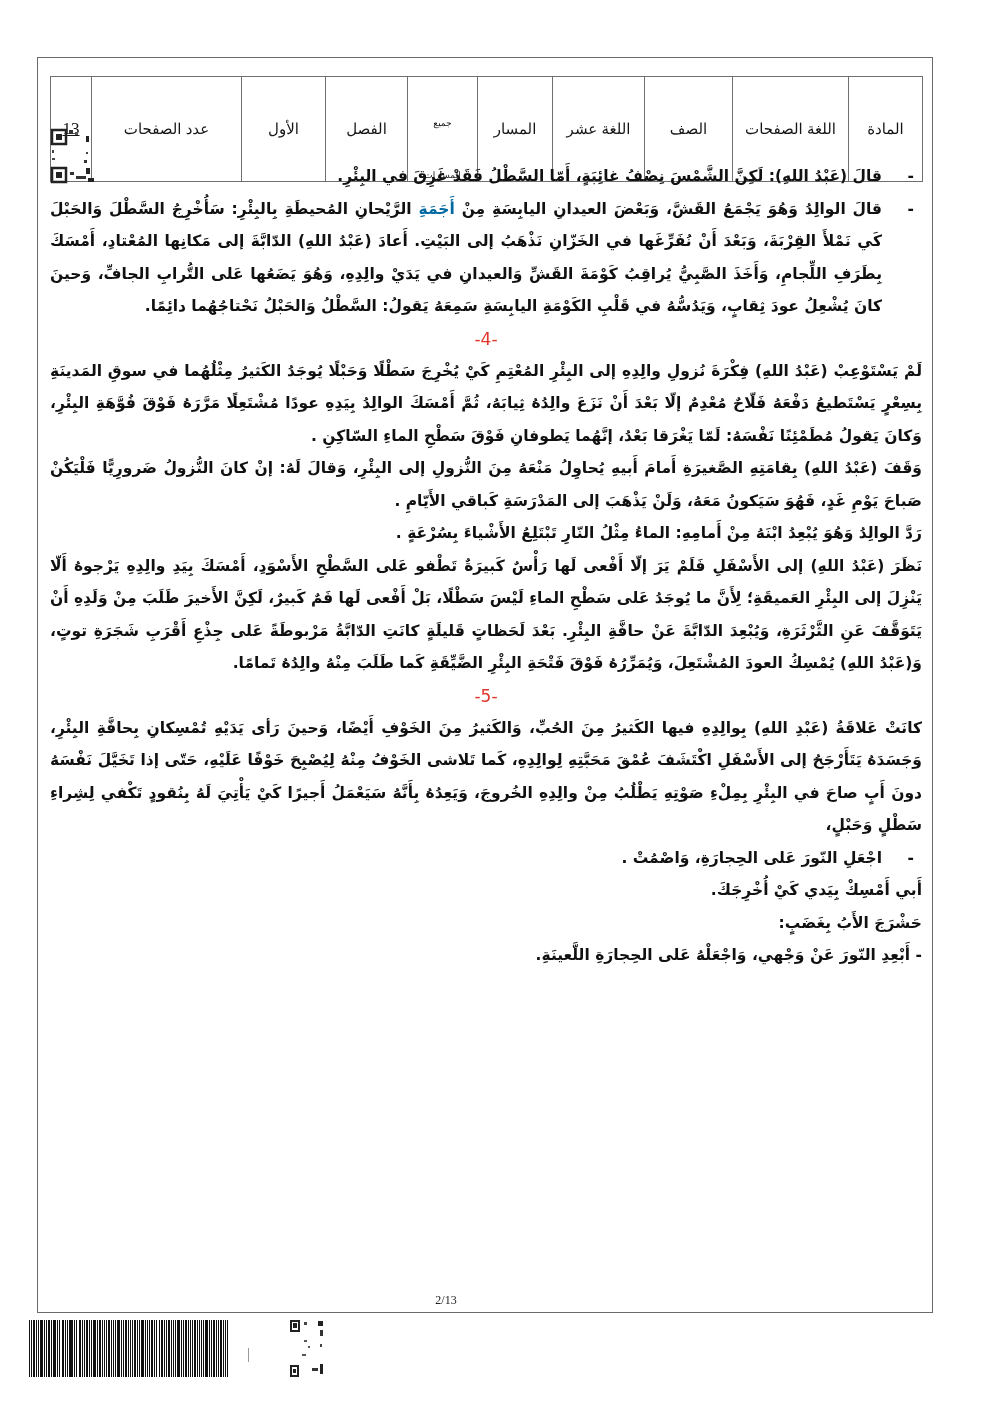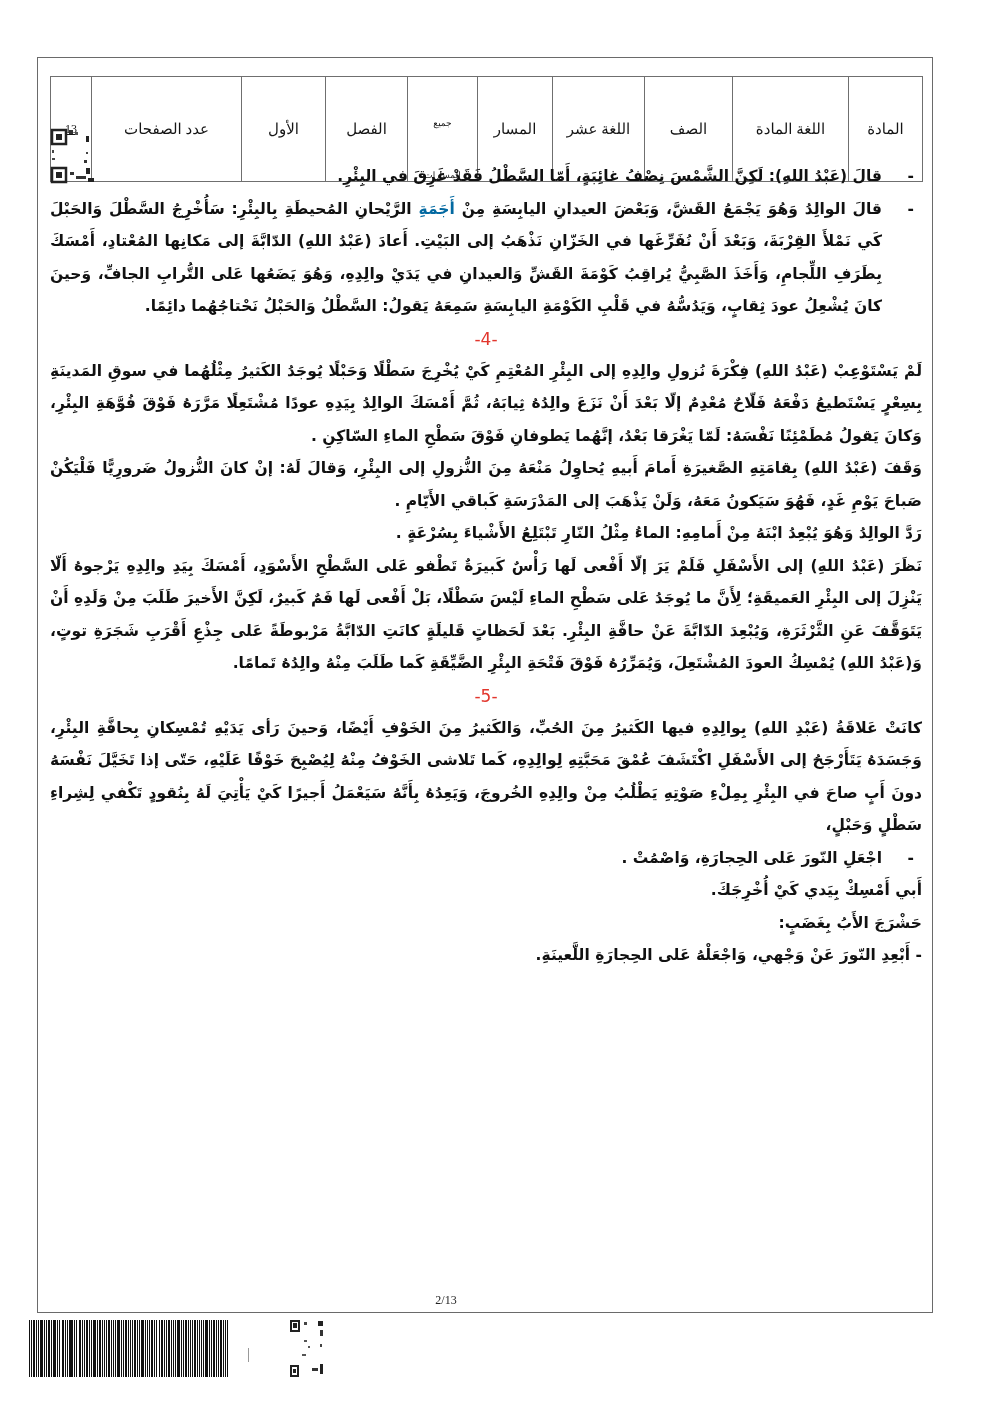--- a/index.html
+++ b/index.html
@@ -31,38 +31,38 @@
       width: 872px;
       height: 41px;
       border-collapse: collapse;
       direction: rtl;
       table-layout: fixed;
     }
     .header-table td {
       border: 1px solid #6f6f6f;
       text-align: center;
       vertical-align: middle;
-      font-family: Liberation Serif, serif;
+      font-family: Liberation Sans, sans-serif;
       font-size: 15px;
       padding: 0;
       color: #151515;
       white-space: nowrap;
       overflow: hidden;
     }
     .header-table td.small {
       font-size: 9px;
       line-height: 12px;
     }
     .header-table td .line {
       display: block;
       margin-top: 40px;
     }
     .header-table td.num {
       font-family: "Liberation Serif", "DejaVu Serif", serif;
-      font-size: 12px;
+      font-size: 17px;
       text-decoration: underline;
     }
 
     .qr-top {
       position: absolute;
       left: 50px;
       top: 128px;
       width: 60px;
       height: 58px;
     }
@@ -153,21 +153,21 @@
     <col style="width:75px">
     <col style="width:70px">
     <col style="width:82px">
     <col style="width:84px">
     <col style="width:150px">
     <col style="width:41px">
   </colgroup>
   <tbody>
       <tr>
     <td>المادة</td>
-    <td>اللغة المادة</td>
+    <td>اللغة الصفحات</td>
     <td>الصف</td>
     <td>اللغة عشر</td>
     <td>المسار</td>
     <td class="small">
       <span class="line">جميع</span>
       <span class="line">المسارات</span>
     </td>
     <td>الفصل</td>
     <td>الأول</td>
     <td>عدد الصفحات</td>

